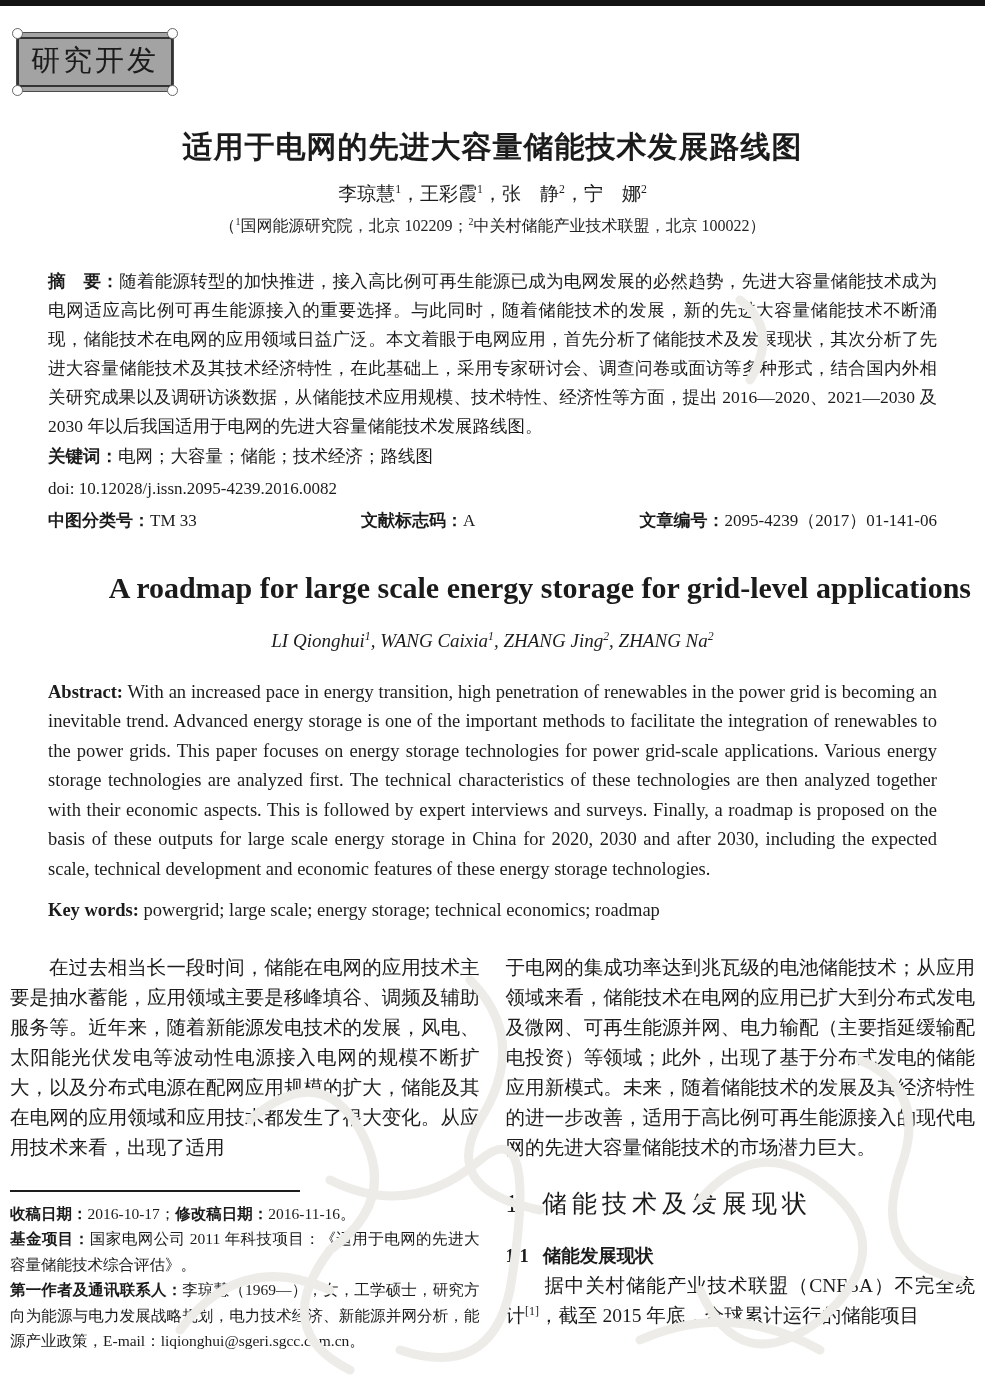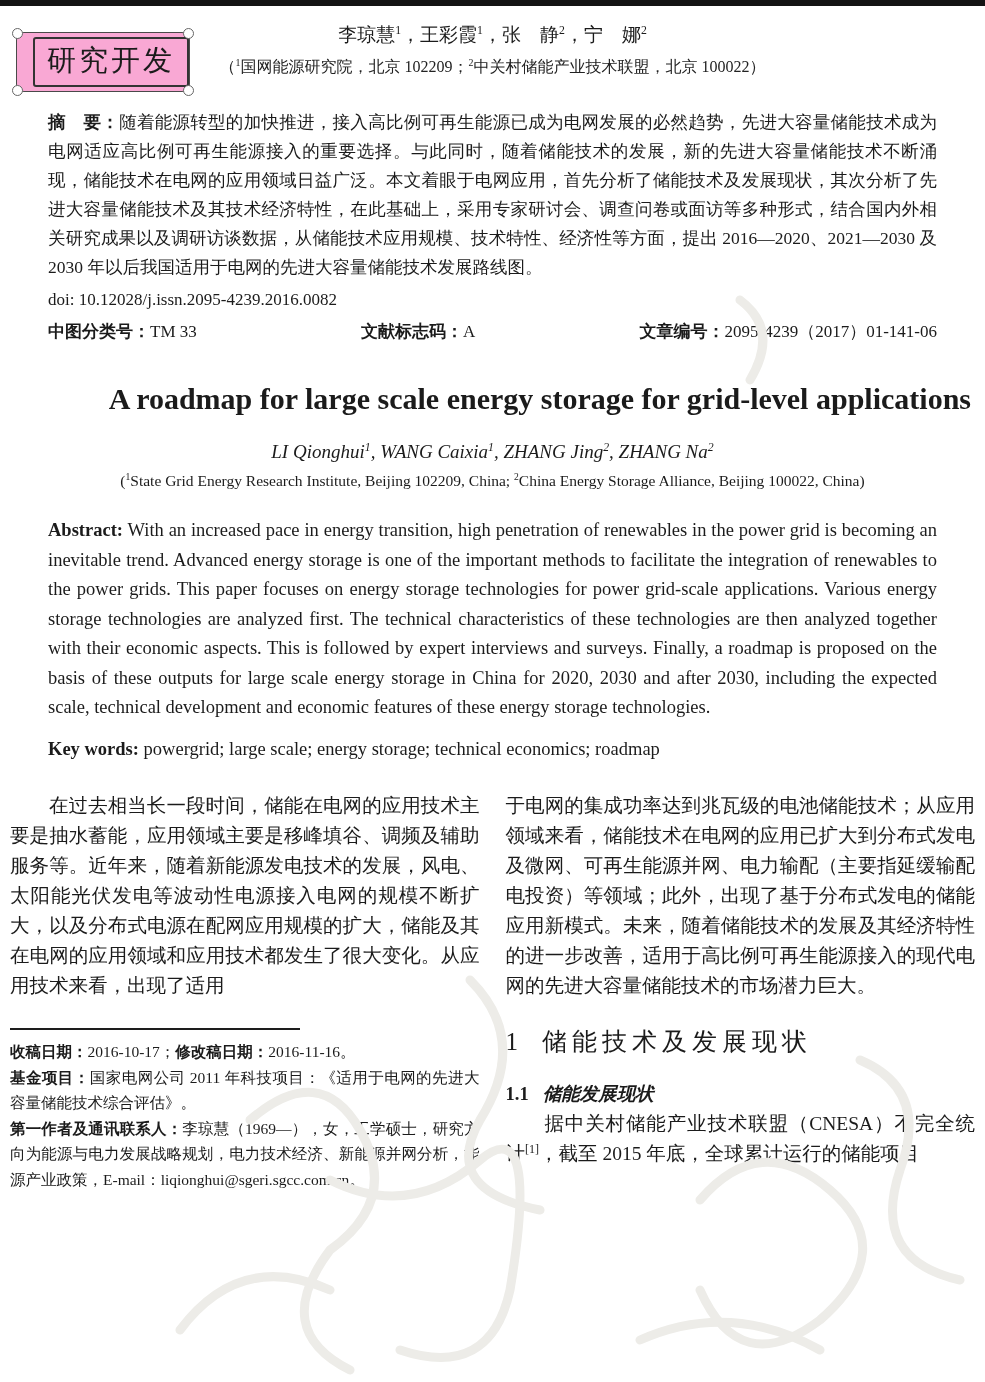--- a/index.html
+++ b/index.html
@@ -8,22 +8,22 @@
     background:#ffffff;color:#1b1b1b;
     font-family:"Liberation Serif","DejaVu Serif",serif;
   }
   .page{position:relative;width:985px;height:1382px;z-index:1;}
   .top-rule{height:6px;background:#141414;width:100%;}
   
   .watermark{position:absolute;left:0;top:0;width:985px;height:1382px;z-index:0;pointer-events:none;}
   
   .badge{
     position:absolute;left:16px;top:32px;width:156px;height:58px;
-    border:1.4px solid #4a4a4a;border-radius:8px;background:#f9a8d4;
-    display:flex;align-items:center;justify-content:center;padding-left:16px;
+    border:1.4px solid #4a4a4a;border-radius:8px;background:#a3a3a3;
+    display:flex;align-items:center;justify-content:center;
   }
   .badge-inner{
     border:2px solid #333;border-radius:3px;padding:2px 12px 4px;
     font-family:"Liberation Serif","DejaVu Serif",serif;
     font-size:29px;letter-spacing:3px;color:#1b1b1b;white-space:nowrap;
   }
   .curl{position:absolute;width:9px;height:9px;border:1.2px solid #666;border-radius:50%;background:#fff;}
   .curl.tl{left:-5px;top:-5px}.curl.tr{right:-5px;top:-5px}
   .curl.bl{left:-5px;bottom:-5px}.curl.br{right:-5px;bottom:-5px}
   
@@ -54,21 +54,21 @@
   
   .footnote{margin-top:27px;font-size:15.5px;line-height:25.5px;text-align:justify;}
   .footnote-rule{width:290px;border-top:2px solid #1d1d1d;margin:0 0 9px;}
   .footnote p{margin:0;}
   
   .sec1{margin:26px 0 0;font-size:25px;font-weight:400;letter-spacing:2px;display:flex;align-items:baseline;}
   .sec1 .num{margin-right:24px;letter-spacing:0;}
   .sec1 .ttl{letter-spacing:5px;}
   .sec11{margin:22px 0 0;font-size:18.5px;display:flex;align-items:baseline;}
   .sec11 .num{margin-right:14px;font-weight:bold;}
-  .sec11 .ttl{font-weight:bold;font-family:"Liberation Sans","DejaVu Sans",sans-serif;font-style:italic;}
+  .sec11 .ttl{font-weight:bold;font-family:"Liberation Sans","DejaVu Sans",sans-serif;}
   .sec-para{margin-top:6px;}
 </style>
 </head>
 <body>
 
 <div class="page">
 
   <svg class="watermark" viewBox="0 0 985 1382" xmlns="http://www.w3.org/2000/svg">
     <g fill="none" stroke="#edece8" stroke-width="9" stroke-linecap="round">
       <path d="M250,1120 q70,-60 110,10 t-30,120 q-60,80 20,120"></path>
@@ -85,41 +85,42 @@
   <div class="top-rule"></div>
 
   <div class="badge">
     <span class="curl tl"></span>
     <span class="curl tr"></span>
     <span class="curl bl"></span>
     <span class="curl br"></span>
     <span class="badge-inner">研究开发</span>
   </div>
 
+  <h1 class="zh-title">适用于电网的先进大容量储能技术发展路线图</h1>
 
   <div class="zh-authors"><span>李琼慧</span><sup class="sp">1</sup><span>，王彩霞</span><sup class="sp">1</sup><span>，张　静</span><sup class="sp">2</sup><span>，宁　娜</span><sup class="sp">2</sup></div>
 
   <div class="zh-affil"><span>（</span><sup class="sp">1</sup><span>国网能源研究院，北京 102209；</span><sup class="sp">2</sup><span>中关村储能产业技术联盟，北京 100022）</span></div>
 
   <p class="zh-abstract"><span class="label-hei">摘　要：</span><span>随着能源转型的加快推进，接入高比例可再生能源已成为电网发展的必然趋势，先进大容量储能技术成为电网适应高比例可再生能源接入的重要选择。与此同时，随着储能技术的发展，新的先进大容量储能技术不断涌现，储能技术在电网的应用领域日益广泛。本文着眼于电网应用，首先分析了储能技术及发展现状，其次分析了先进大容量储能技术及其技术经济特性，在此基础上，采用专家研讨会、调查问卷或面访等多种形式，结合国内外相关研究成果以及调研访谈数据，从储能技术应用规模、技术特性、经济性等方面，提出 2016—2020、2021—2030 及 2030 年以后我国适用于电网的先进大容量储能技术发展路线图。</span></p>
 
+  <p class="zh-keywords"><span class="label-hei">关键词：</span><span>电网；大容量；储能；技术经济；路线图</span></p>
 
   <p class="doi-line">doi: 10.12028/j.issn.2095-4239.2016.0082</p>
 
   <div class="info-row">
     <span><span class="label-hei">中图分类号：</span><span>TM 33</span></span>
     <span><span class="label-hei">文献标志码：</span><span>A</span></span>
     <span><span class="label-hei">文章编号：</span><span>2095-4239（2017）01-141-06</span></span>
   </div>
 
   <h2 class="en-title">A roadmap for large scale energy storage for grid-level applications</h2>
 
   <div class="en-authors"><span>LI Qionghui</span><sup class="sp">1</sup><span>, WANG Caixia</span><sup class="sp">1</sup><span>, ZHANG Jing</span><sup class="sp">2</sup><span>, ZHANG Na</span><sup class="sp">2</sup></div>
 
-  <div class="en-affil"><span>(</span><sup class="sp">1</sup><span>State Grid Energy Research Institute, Beijing 102209, China; </span><sup class="sp">2</sup><span>China Energy Storage Alliance, Beijing 100022, China)</span></div>
 
   <p class="en-abstract"><b>Abstract:</b> <span>With an increased pace in energy transition, high penetration of renewables in the power grid is becoming an inevitable trend. Advanced energy storage is one of the important methods to facilitate the integration of renewables to the power grids. This paper focuses on energy storage technologies for power grid-scale applications. Various energy storage technologies are analyzed first. The technical characteristics of these technologies are then analyzed together with their economic aspects. This is followed by expert interviews and surveys. Finally, a roadmap is proposed on the basis of these outputs for large scale energy storage in China for 2020, 2030 and after 2030, including the expected scale, technical development and economic features of these energy storage technologies.</span></p>
 
   <p class="en-keywords"><b>Key words:</b> <span>powergrid; large scale; energy storage; technical economics; roadmap</span></p>
 
   <div class="columns">
 
     <div class="col">
       <p class="indent">在过去相当长一段时间，储能在电网的应用技术主要是抽水蓄能，应用领域主要是移峰填谷、调频及辅助服务等。近年来，随着新能源发电技术的发展，风电、太阳能光伏发电等波动性电源接入电网的规模不断扩大，以及分布式电源在配网应用规模的扩大，储能及其在电网的应用领域和应用技术都发生了很大变化。从应用技术来看，出现了适用</p>
       <div class="footnote">

